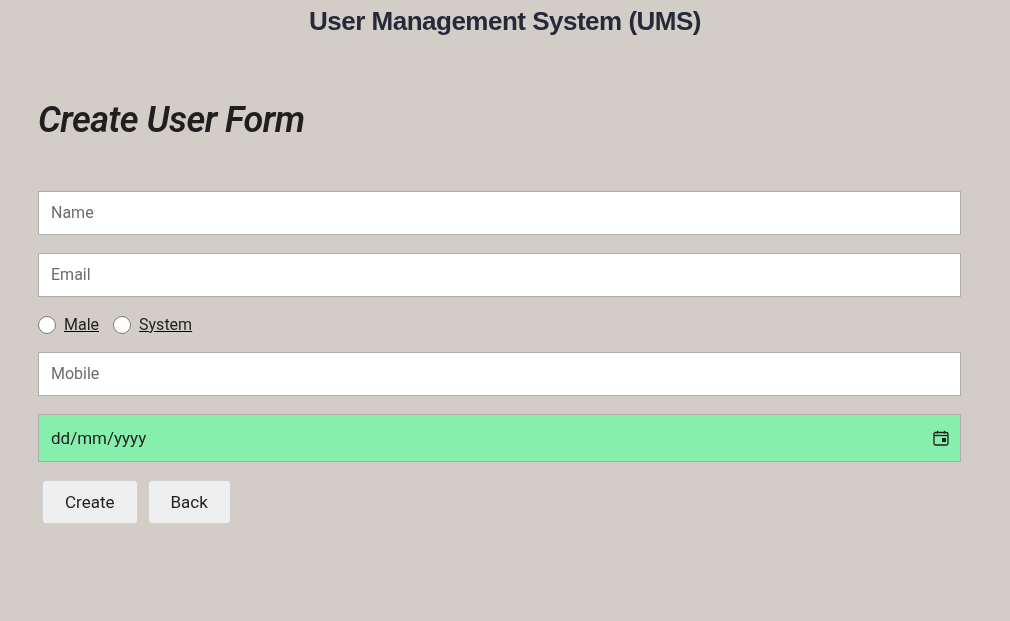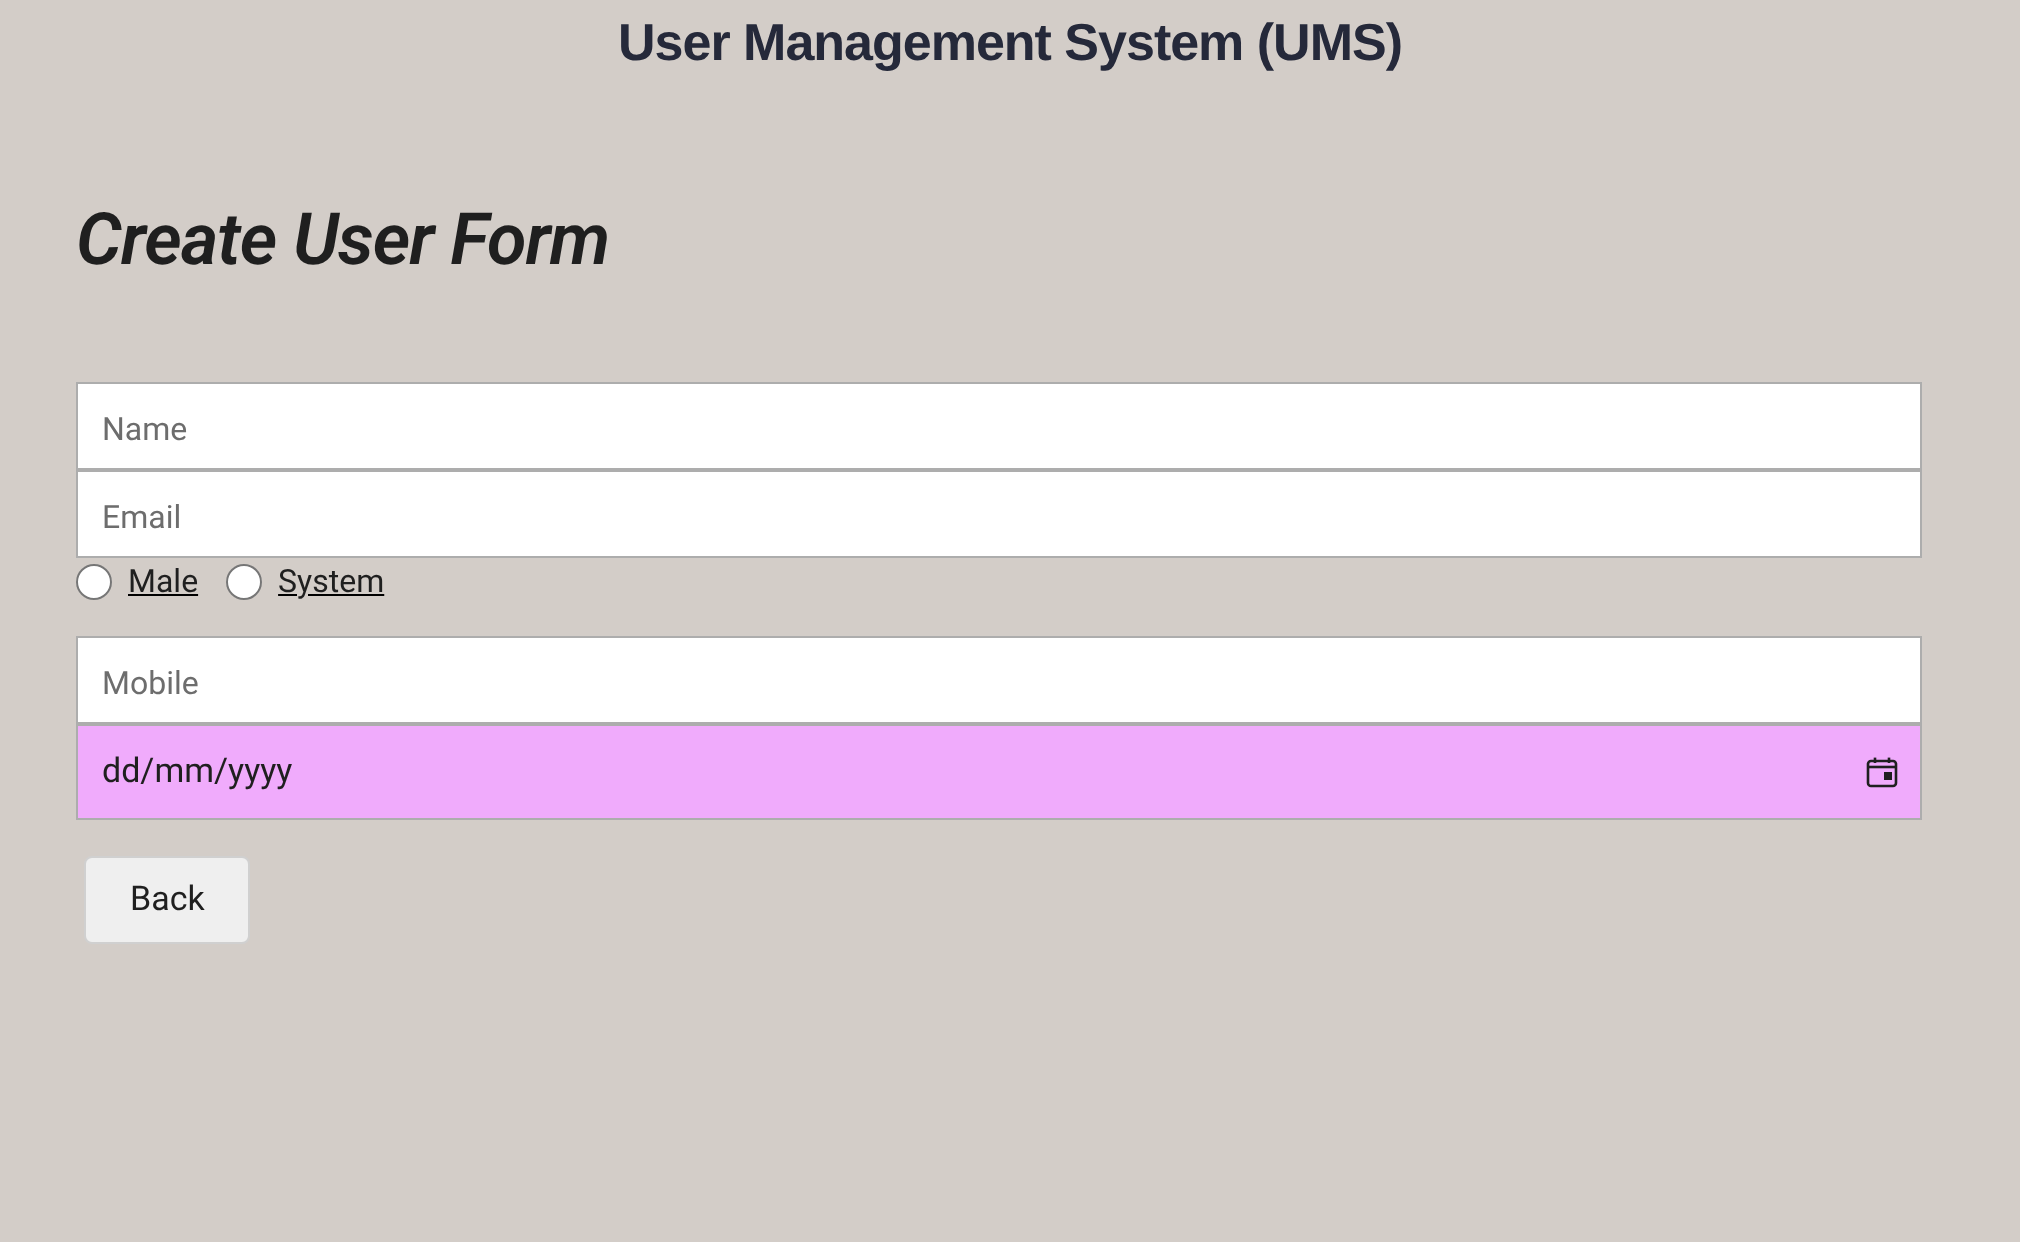--- a/index.html
+++ b/index.html
@@ -37,22 +37,23 @@
     .form {
       margin-top: 50px;
     }
     .text-input {
       display: block;
       width: 923px;
       height: 44px;
       background: #ffffff;
       border: 1px solid #adadad;
       padding: 0 12px;
-      font-size: 20px;
+      font-size: 14px;
       color: #333;
+      margin-bottom: 18px;
       font-family: inherit;
     }
     .text-input::placeholder {
       color: #6d6d6d;
       font-size: 16px;
     }
     .radio-row {
       display: flex;
       align-items: center;
       gap: 8px;
@@ -72,21 +73,21 @@
       margin-right: 6px;
     }
     .date-input-wrapper {
       position: relative;
       width: 923px;
       margin-bottom: 18px;
     }
     .date-input-field {
       width: 100%;
       height: 48px;
-      background: #f0abfc;
+      background: #86efac;
       border: 1px solid #adadad;
       padding: 0 12px;
       font-size: 17px;
       color: #1f1f1f;
       font-family: inherit;
     }
     .calendar-icon {
       position: absolute;
       right: 12px;
       top: 50%;
@@ -142,16 +143,17 @@
           <rect x="1" y="2.5" width="14" height="12.5" rx="1.5" fill="none" stroke="#1f1f1f" stroke-width="1.3"></rect>
           <line x1="1" y1="5.5" x2="15" y2="5.5" stroke="#1f1f1f" stroke-width="1.3"></line>
           <line x1="4.5" y1="0.8" x2="4.5" y2="3.5" stroke="#1f1f1f" stroke-width="1.3"></line>
           <line x1="11.5" y1="0.8" x2="11.5" y2="3.5" stroke="#1f1f1f" stroke-width="1.3"></line>
           <rect x="9" y="8" width="4" height="4" fill="#1f1f1f"></rect>
         </svg>
       </span>
     </div>
 
     <div class="button-row">
+      <button type="button" class="btn">Create</button>
       <button type="button" class="btn">Back</button>
     </div>
   </form>
 </div>
 
 </body></html>

